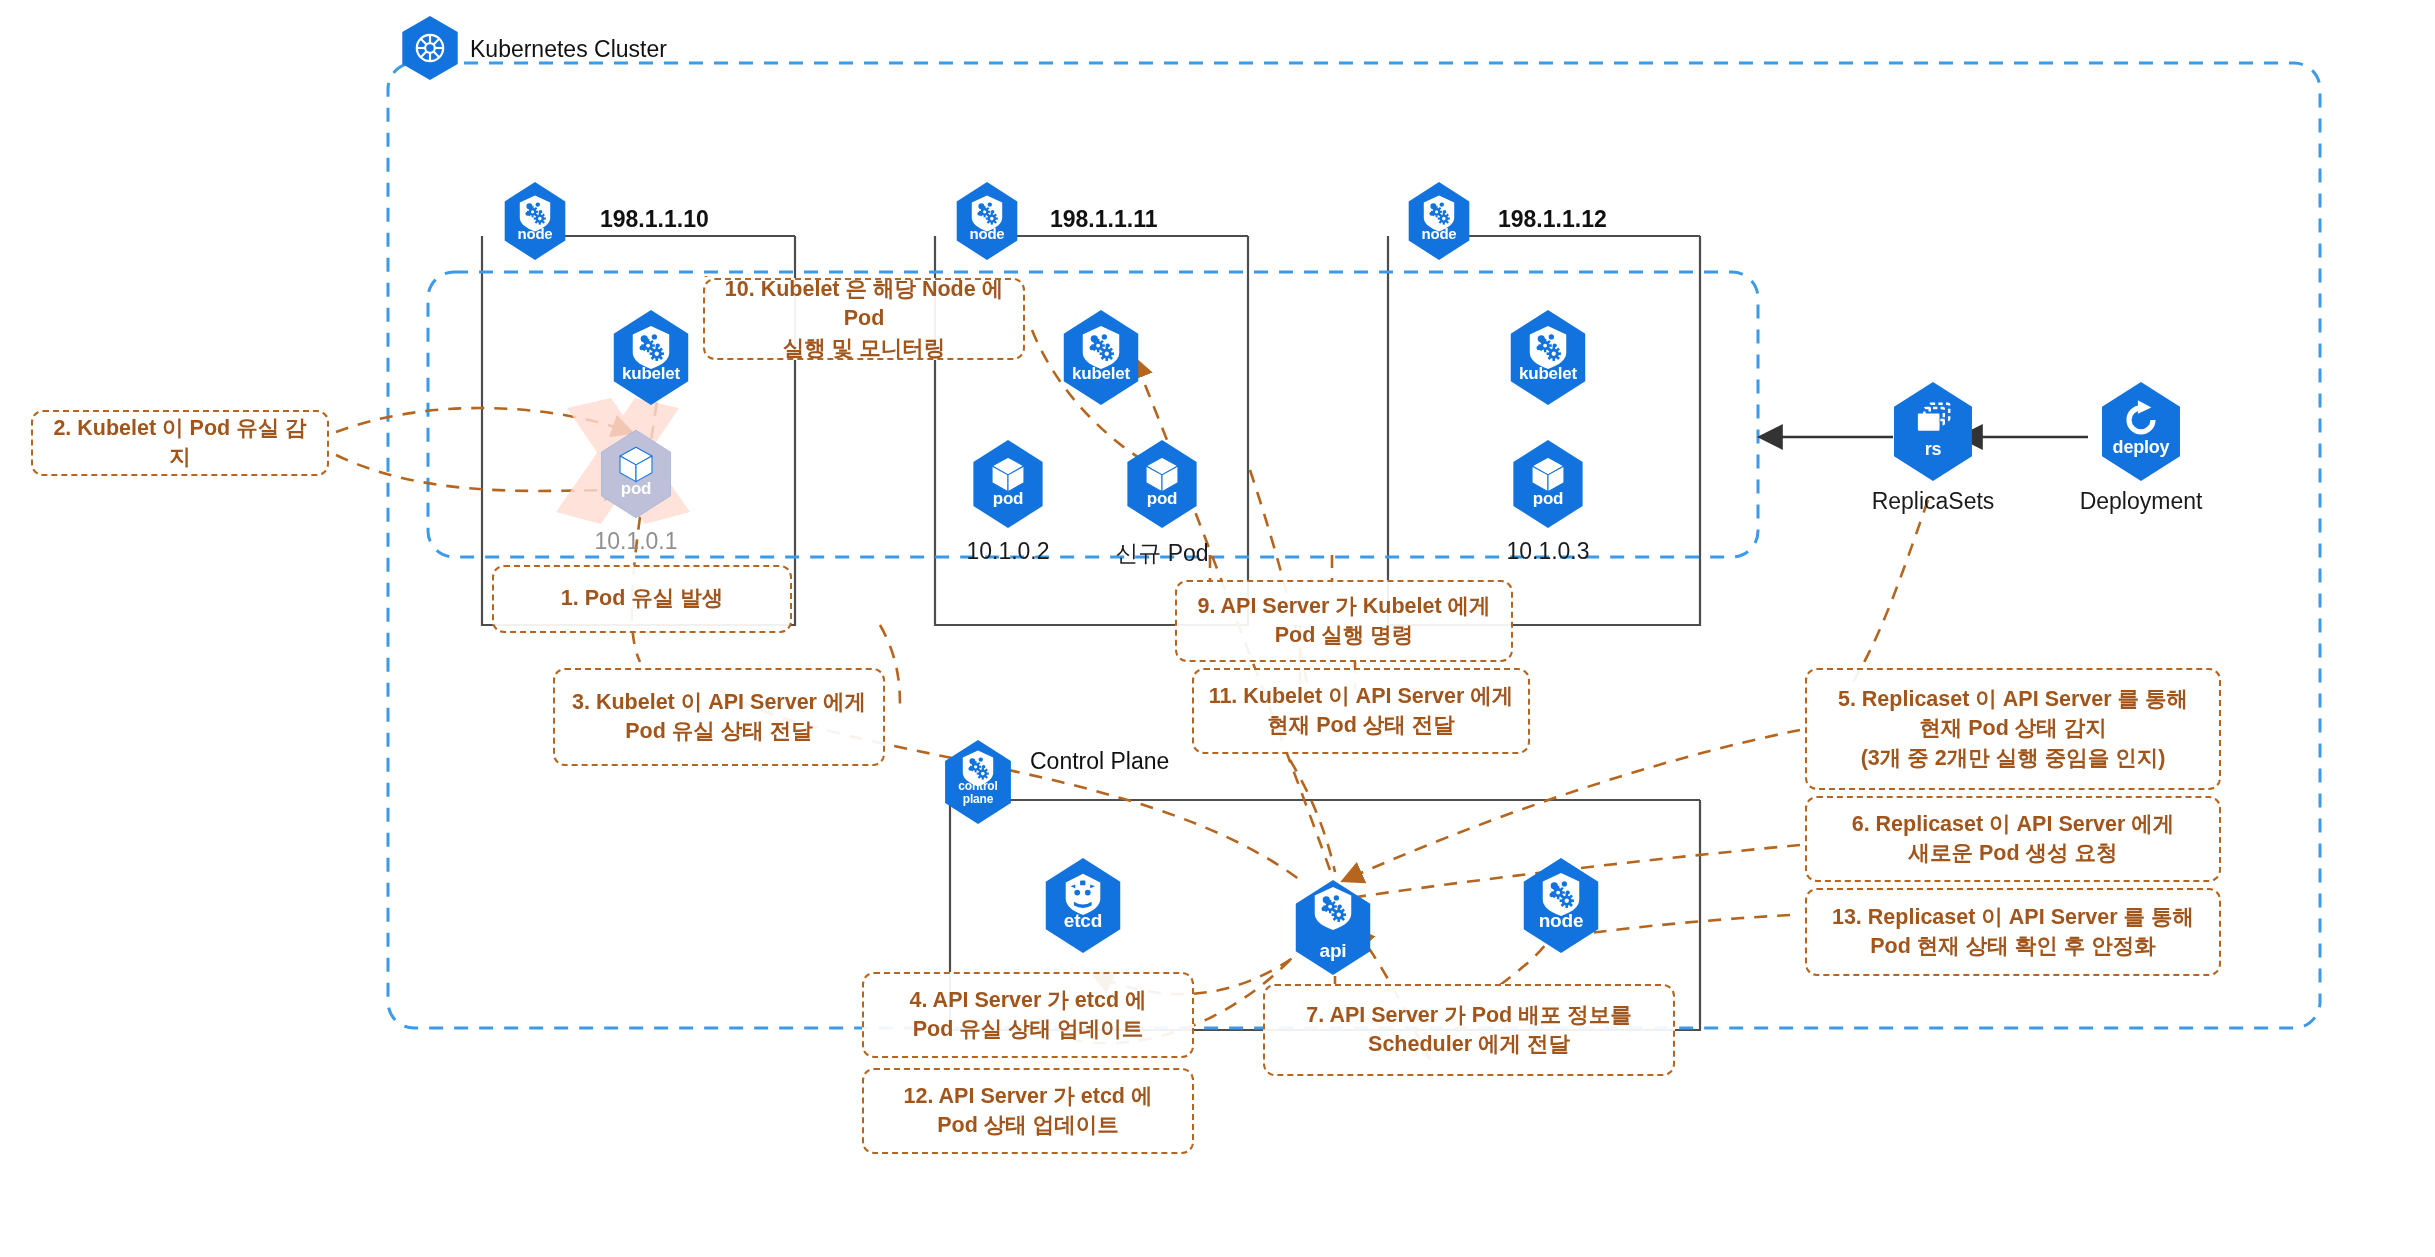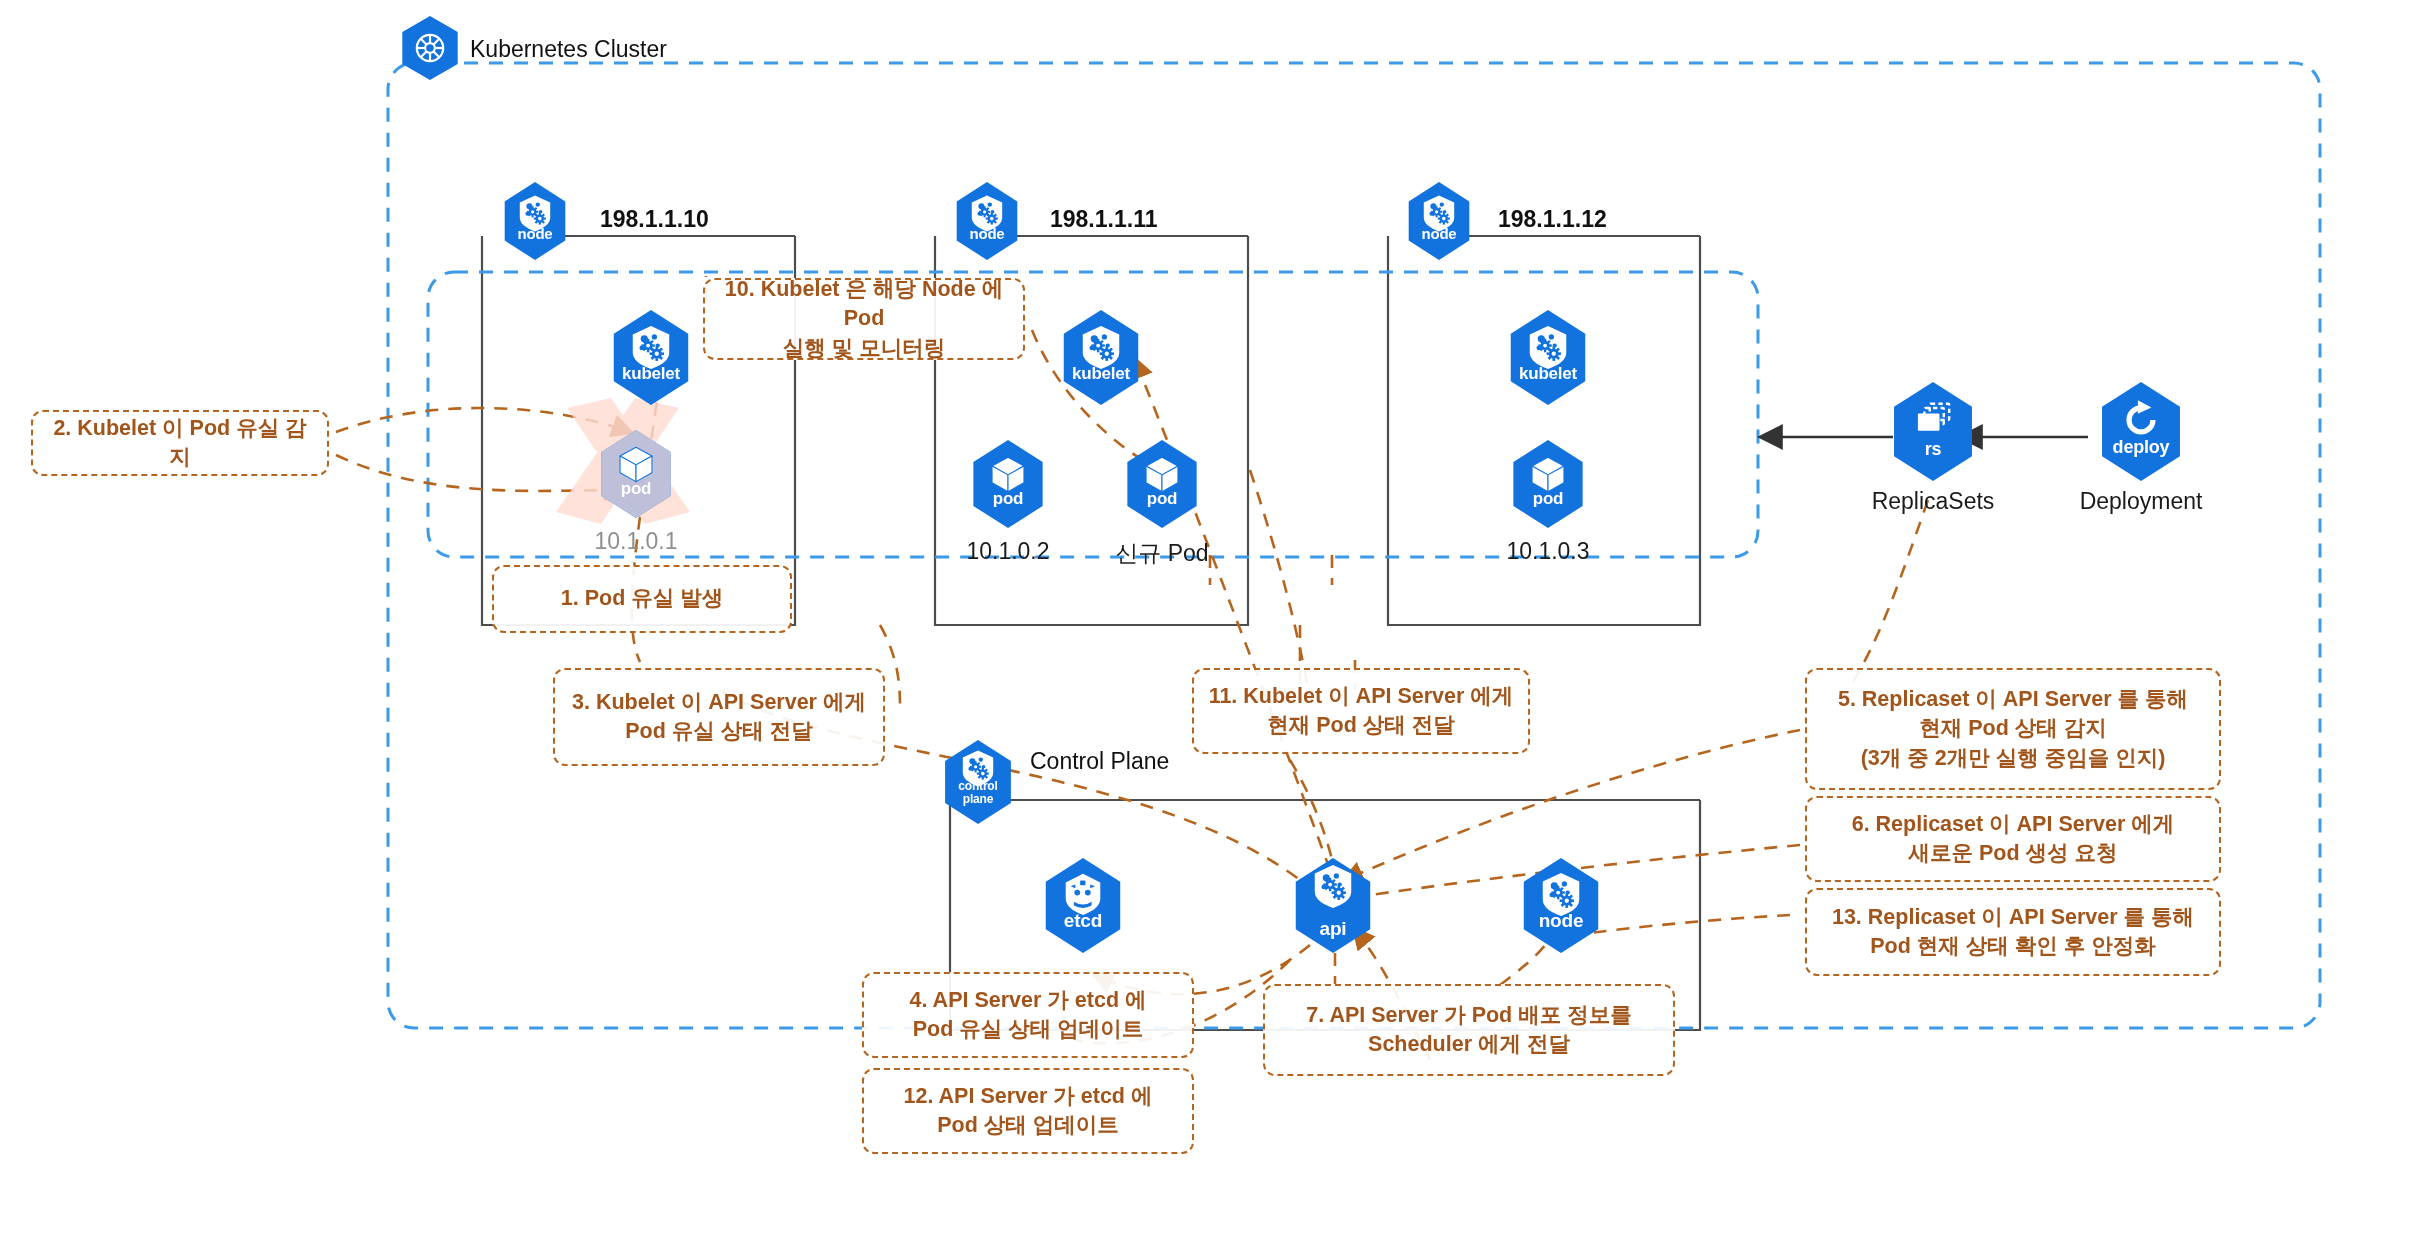--- a/index.html
+++ b/index.html
@@ -402,21 +402,21 @@
   <div class="plain-label" style="left:1030px; top:748px;">Control Plane</div>
 
   <div class="hexo" style="left:1040px; top:858px; width:86px; height:95px;">
     <div class="hex-shape"></div>
     <svg class="hex-glyph" width="48" height="48" viewBox="0 0 100 100" style="margin-top:-11px;">
         <use href="#g-etcd"></use>
       </svg>
     <div class="hex-cap" style="font-size:19px; margin-top:-7px;">etcd</div>
   </div>
 
-  <div class="hexo" style="left:1290px; top:858px; width:86px; height:95px;gap:16px;">
+  <div class="hexo" style="left:1290px; top:880px; width:86px; height:95px;gap:16px;">
     <div class="hex-shape"></div>
     <svg class="hex-glyph" width="48" height="48" viewBox="0 0 100 100" style="margin-top:-11px;">
         <use href="#g-gears"></use>
       </svg>
     <div class="hex-cap" style="font-size:19px; margin-top:-7px;">api</div>
   </div>
 
   <div class="hexo" style="left:1518px; top:858px; width:86px; height:95px;">
     <div class="hex-shape"></div>
     <svg class="hex-glyph" width="48" height="48" viewBox="0 0 100 100" style="margin-top:-11px;">
@@ -458,20 +458,24 @@
     <span>13. Replicaset 이 API Server 를 통해
 Pod 현재 상태 확인 후 안정화</span>
   </div>
 
   <div class="note" style="left:1263px; top:984px; width:412px; height:92px;">
     <span>7. API Server 가 Pod 배포 정보를
 Scheduler 에게 전달</span>
   </div>
 
 
+  <div class="note" style="left:1175px; top:580px; width:338px; height:82px;">
+    <span>9. API Server 가 Kubelet 에게
+Pod 실행 명령</span>
+  </div>
 
   <div class="note" style="left:703px; top:278px; width:322px; height:82px;">
     <span>10. Kubelet 은 해당 Node 에 Pod
 실행 및 모니터링</span>
   </div>
 
   <div class="note" style="left:1192px; top:668px; width:338px; height:86px;">
     <span>11. Kubelet 이 API Server 에게
 현재 Pod 상태 전달</span>
   </div>

